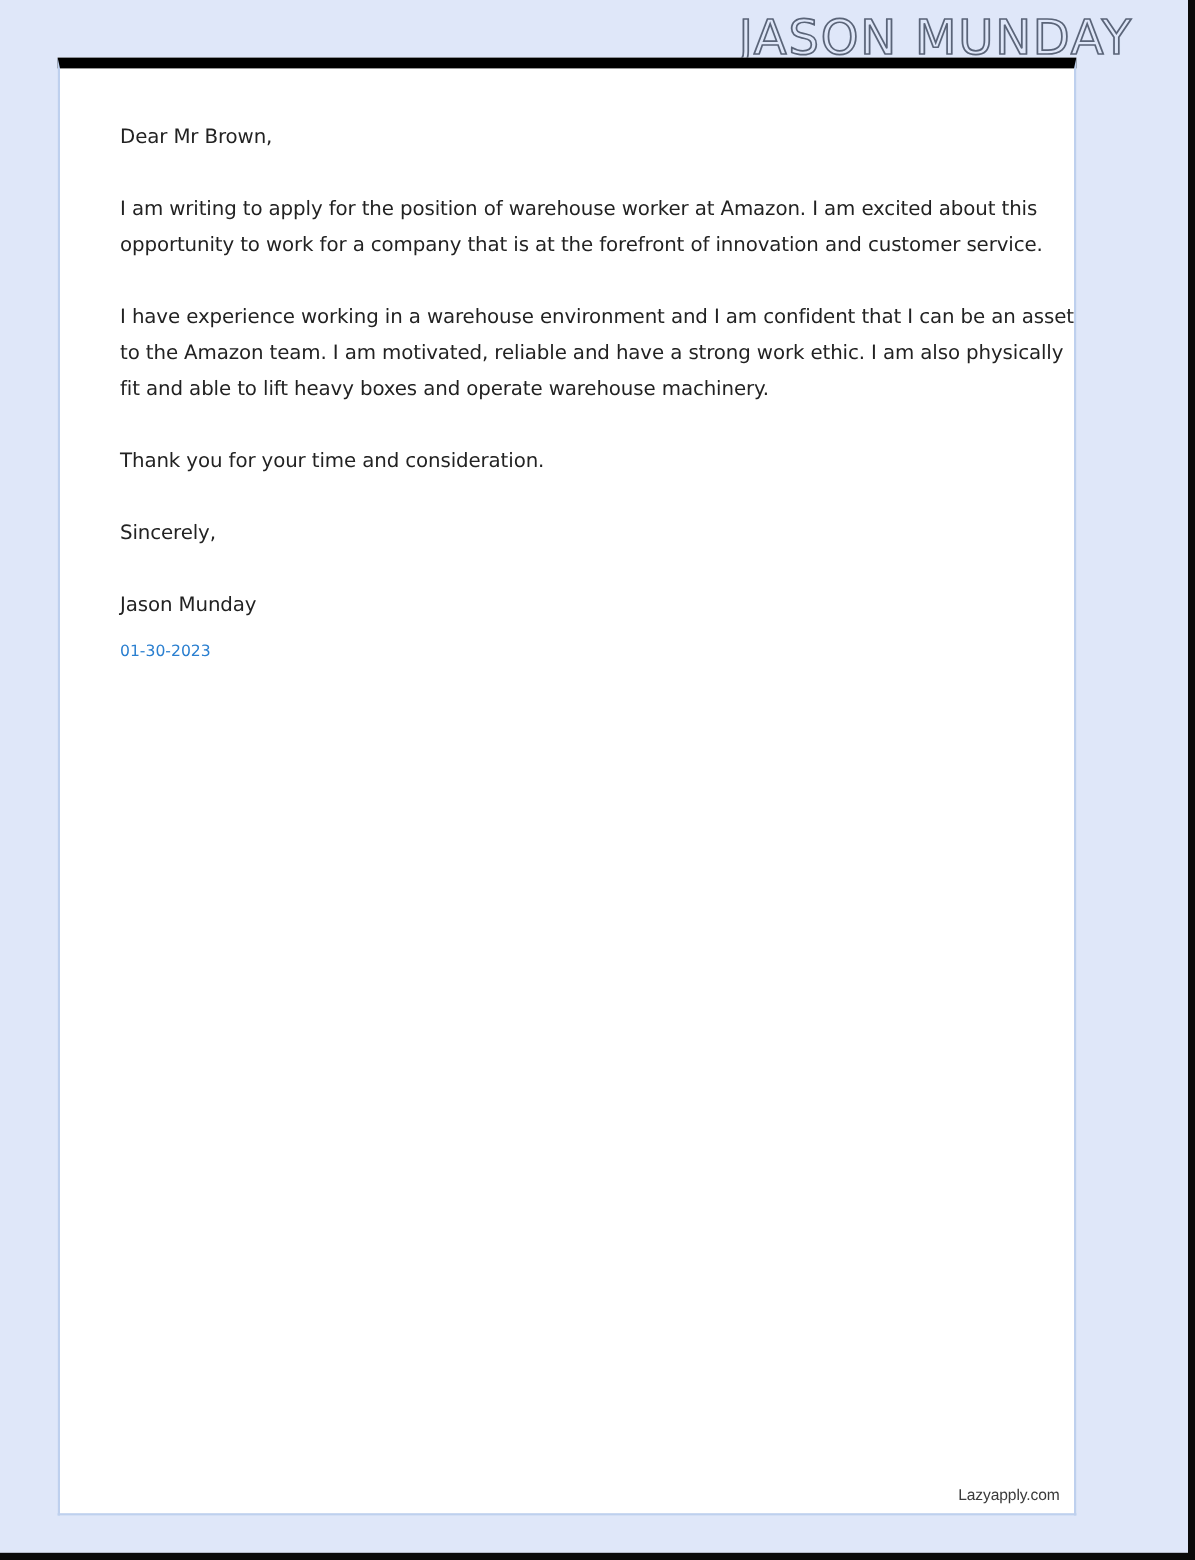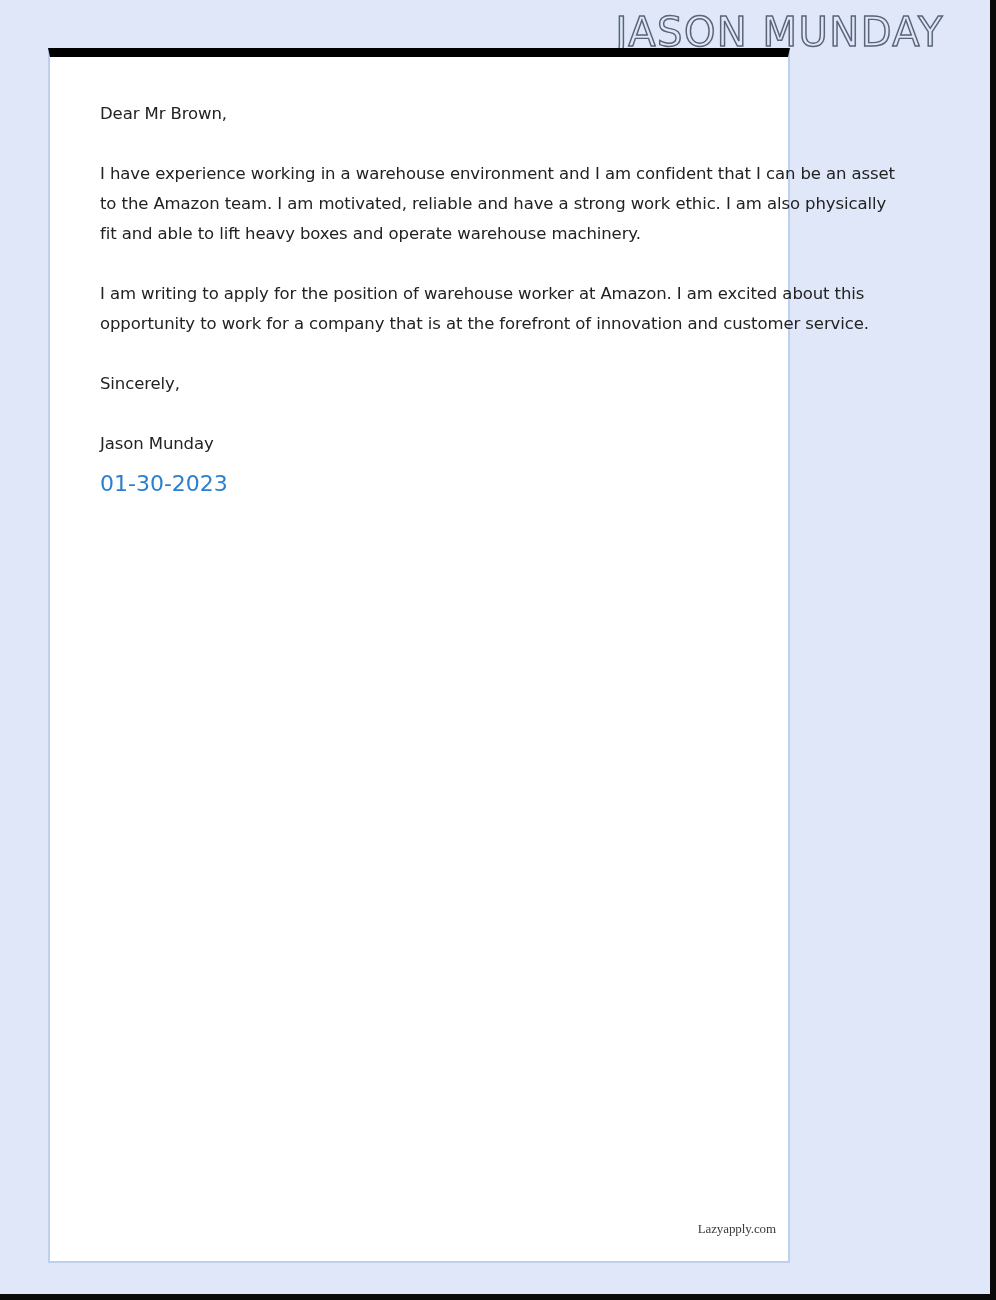--- a/index.html
+++ b/index.html
@@ -52,21 +52,21 @@
       1px 0 0 #c9d2e6,
       -1px 0 0 #c9d2e6;
     white-space: nowrap;
   }
 
   
   .page {
     position: absolute;
     left: 48px;
     top: 48px;
-    width: 742px;
+    width: 849px;
     height: 1215px;
     background: #ffffff;
     border-left: 2px solid #bed0ee;
     border-right: 2px solid #bed0ee;
     border-bottom: 2px solid #bed0ee;
     border-top: 9px solid #000000;
     box-sizing: border-box;
   }
 
   .page-body {
@@ -87,52 +87,53 @@
 
   .signoff {
   }
 
   .name-line {
     margin-bottom: 10px;
   }
 
   .date-line {
     font-family: "DejaVu Sans", sans-serif;
-    font-size: 22px;
+    font-size: 13px;
     line-height: 30px;
     color: #2a7fd0;
     margin: 0;
   }
 
   .footer-brand {
     position: absolute;
     right: 12px;
-    bottom: 24px;
-    font-family: Liberation Serif, serif;
+    bottom: 8px;
+    font-family: Liberation Sans, sans-serif;
     font-size: 13px;
     color: #3a3a3a;
     letter-spacing: -0.1px;
   }
 </style>
 </head>
 <body>
 
 <div class="header-name">JASON MUNDAY</div>
 
 <div class="page">
 
   <div class="page-body">
 
     <p class="para">Dear Mr Brown,</p>
 
+    <p class="para">I am writing to apply for the position of warehouse worker at Amazon. I am excited about this opportunity to work for a company that is at the forefront of innovation and customer service.</p>
+
     <p class="para">I have experience working in a warehouse environment and I am confident that I can be an asset to the Amazon team. I am motivated, reliable and have a strong work ethic. I am also physically fit and able to lift heavy boxes and operate warehouse machinery.</p>
 
-    <p class="para">I am writing to apply for the position of warehouse worker at Amazon. I am excited about this opportunity to work for a company that is at the forefront of innovation and customer service.</p>
 
-
+    <p class="para">Thank you for your time and consideration.</p>
 
     <p class="para signoff">Sincerely,</p>
 
     <p class="para name-line">Jason Munday</p>
 
     <p class="date-line">01-30-2023</p>
 
   </div>
 
   <div class="footer-brand">Lazyapply.com</div>

